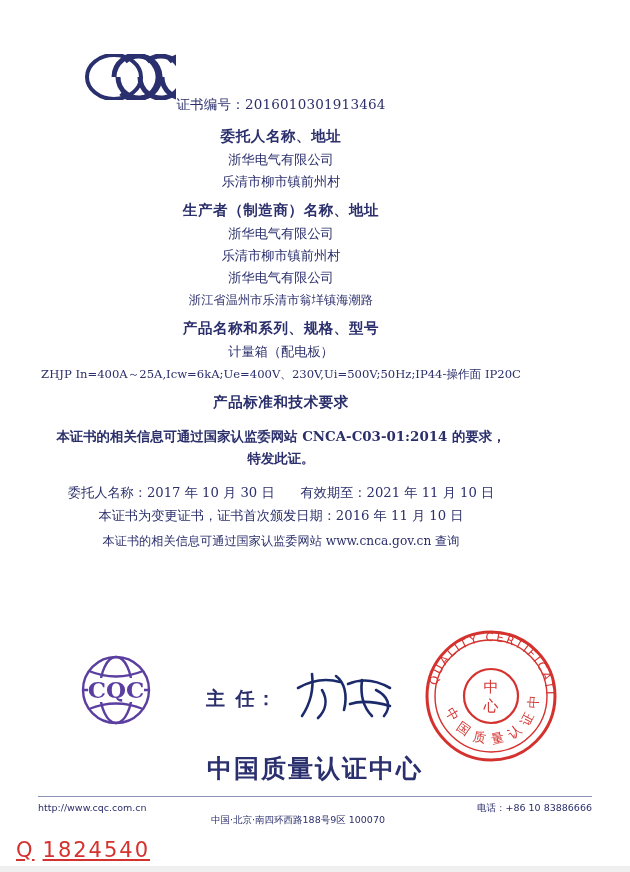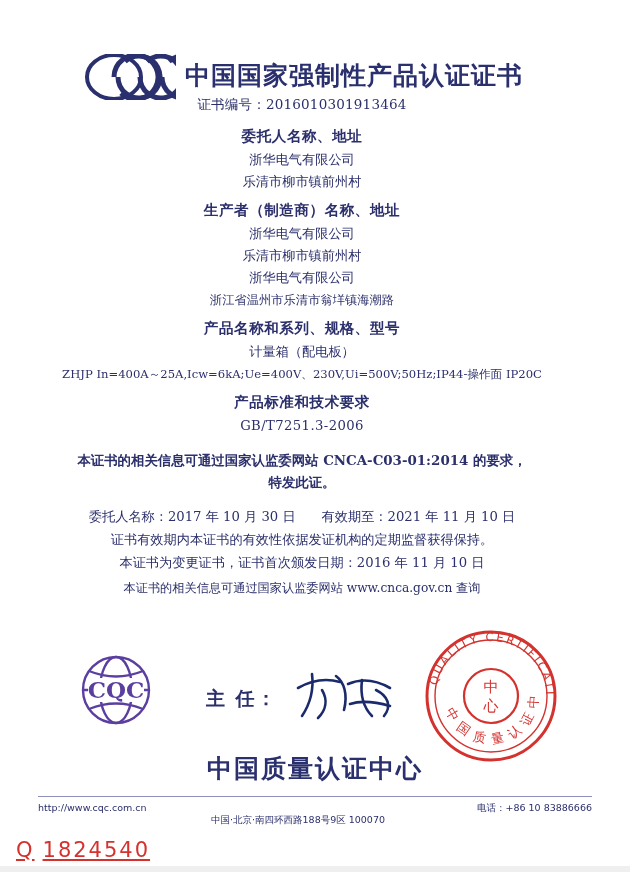--- a/index.html
+++ b/index.html
@@ -52,21 +52,20 @@
     white-space: nowrap;
   }
 
   
   .body-block {
     position: absolute;
     left: 0;
     top: 95px;
     width: 562px;
     text-align: center;
-    padding-left: 21px;
   }
   .line {
     font-size: 13.2px;
     line-height: 18px;
     margin: 0 0 4px 0;
     color: #2b2f6b;
     font-family: "DejaVu Serif", "Liberation Serif", serif;
     white-space: nowrap;
   }
   .line.cert-no {
@@ -225,21 +224,20 @@
           <path d="M34 23 a21 21 0 1 0 7 -15.6"></path>
           <path d="M56 23 a21 21 0 1 0 7 -15.6"></path>
           <path d="M78 23 a21 21 0 1 0 7 -15.6"></path>
         </g>
         <g fill="none" stroke="#2a2f6e" stroke-width="5">
           <path d="M30 23 a22 22 0 1 1 7 16.2"></path>
         </g>
         <ellipse cx="30" cy="23" rx="27" ry="22" fill="none" stroke="#2a2f6e" stroke-width="4"></ellipse>
       </svg>
     </div>
-    <div class="title-main">中国国家强制性产品认证证书</div>
   </div>
 
   <div class="body-block">
 
     <p class="line cert-no">证书编号：2016010301913464</p>
 
     <p class="line heading">委托人名称、地址</p>
     <p class="line">浙华电气有限公司</p>
     <p class="line">乐清市柳市镇前州村</p>
 
@@ -248,32 +246,30 @@
     <p class="line">乐清市柳市镇前州村</p>
 
     <p class="line">浙华电气有限公司</p>
     <p class="line small">浙江省温州市乐清市翁垟镇海潮路</p>
 
     <p class="line heading">产品名称和系列、规格、型号</p>
     <p class="line">计量箱（配电板）</p>
     <p class="line model">ZHJP In=400A～25A,Icw=6kA;Ue=400V、230V,Ui=500V;50Hz;IP44-操作面 IP20C</p>
 
     <p class="line heading">产品标准和技术要求</p>
-    <p class="line std">GB/T7251.3-2006</p>
 
     <div class="stmt">
       <span class="indent2">本证书的相关信息可通过国家认监委网站 CNCA-C03-01:2014 的要求，</span>
       <span class="indent2">特发此证。</span>
     </div>
 
     <div class="dates">
       <span class="dl">
         <span>委托人名称：</span><span>2017 年 10 月 30 日</span><span class="gap"></span><span>有效期至：</span><span>2021 年 11 月 10 日</span>
       </span>
-      <span class="dl">证书有效期内本证书的有效性依据发证机构的定期监督获得保持。</span>
       <span class="dl">本证书为变更证书，证书首次颁发日期：2016 年 11 月 10 日</span>
     </div>
 
     <div class="website-note">本证书的相关信息可通过国家认监委网站 www.cnca.gov.cn 查询</div>
   </div>
 
   <div class="sig-area">
 
     <div class="cqc-logo">
       <svg width="108" height="72" viewBox="0 0 108 72">

